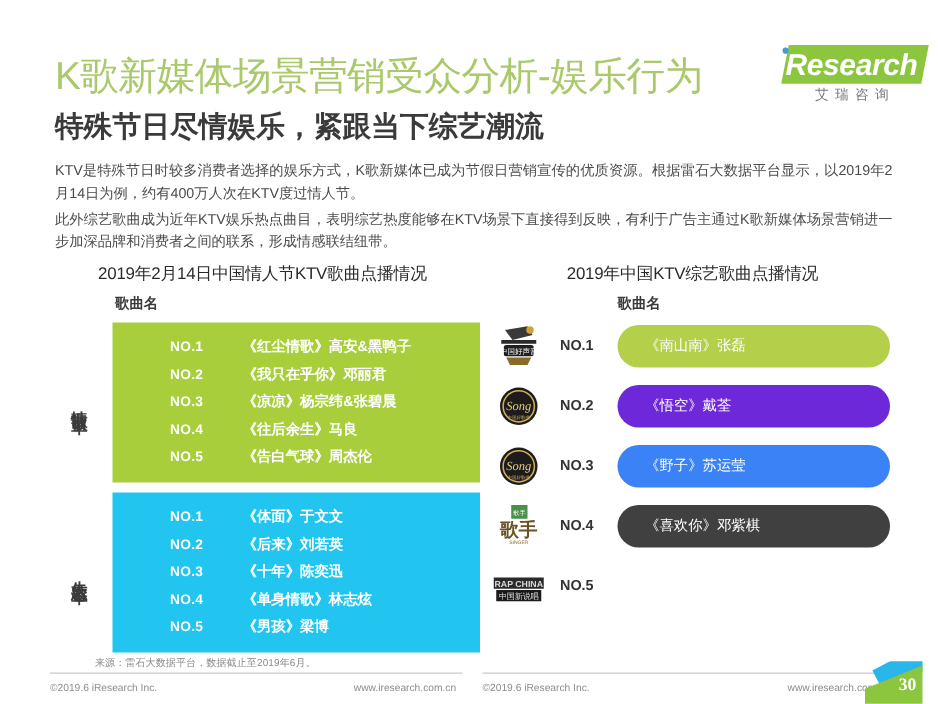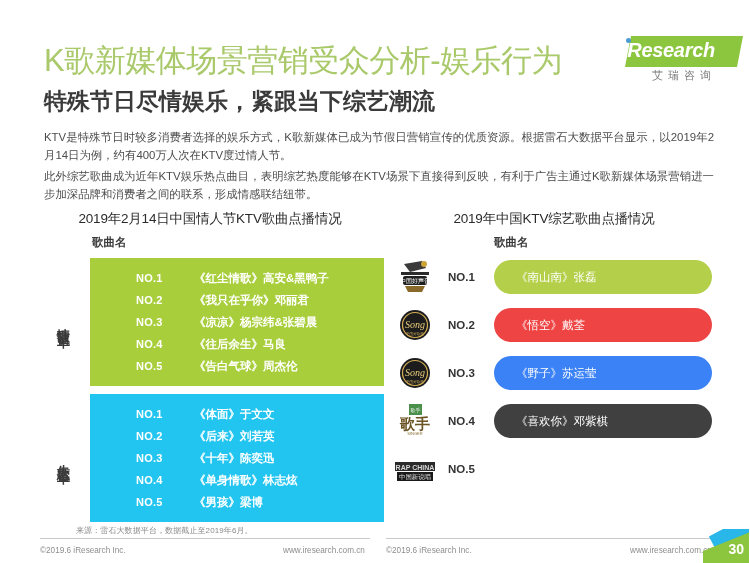--- a/index.html
+++ b/index.html
@@ -58,21 +58,21 @@
     width: 112px;
     height: 31px;
     background: #8cc63e;
     transform: skewX(-11deg);
   }
   #logo-text {
     position: absolute;
     left: 8px;
     top: 3px;
     width: 120px;
-    font-size: 20px;
+    font-size: 24px;
     font-weight: 700;
     color: #ffffff;
     letter-spacing: -0.3px;
     font-style: italic;
   }
   #logo-dot {
     position: absolute;
     left: 12px;
     top: 2px;
     width: 5px;
@@ -265,25 +265,26 @@
     color: #8d8d8d;
   }
   #copy-left  { left: 40px; }
   #url-left   { left: 283px; }
   #copy-right { left: 386px; }
   #url-right  { left: 630px; }
 
   
   #page-corner {
     position: absolute;
-    right: 1px;
+    right: 12px;
     bottom: 0;
     width: 46px;
     height: 34px;
     overflow: hidden;
+    font-family: Liberation Serif, serif;
   }
   #corner-blue {
     position: absolute;
     right: -6px;
     top: -4px;
     width: 44px;
     height: 20px;
     background: #29b6e8;
     transform: rotate(-28deg);
   }
@@ -412,21 +413,21 @@
     <div class="pill-row">
       <div class="show-logo">
         <svg width="46" height="36" viewBox="0 0 46 36" aria-hidden="true">
           <circle cx="23" cy="18" r="15" fill="#1c1c1c"></circle>
           <circle cx="23" cy="18" r="12.5" fill="none" stroke="#d6b058" stroke-width="1.2"></circle>
           <text x="23" y="21" font-size="10" fill="#e8cc7a" text-anchor="middle" font-style="italic" font-family="Liberation Serif, serif">Song</text>
           <text x="23" y="28" font-size="3.6" fill="#c9a85a" text-anchor="middle" font-family="Liberation Sans, sans-serif">中国好歌曲</text>
         </svg>
       </div>
       <div class="pill-rank">NO.2</div>
-      <div class="pill" id="pill-1" style="background: #ef4444;">《悟空》戴荃</div>
+      <div class="pill" id="pill-1" style="background: #6d28d9;">《悟空》戴荃</div>
     </div>
 
     <div class="pill-row">
       <div class="show-logo">
         <svg width="46" height="36" viewBox="0 0 46 36" aria-hidden="true">
           <circle cx="23" cy="18" r="15" fill="#1c1c1c"></circle>
           <circle cx="23" cy="18" r="12.5" fill="none" stroke="#d6b058" stroke-width="1.2"></circle>
           <text x="23" y="21" font-size="10" fill="#e8cc7a" text-anchor="middle" font-style="italic" font-family="Liberation Serif, serif">Song</text>
           <text x="23" y="28" font-size="3.6" fill="#c9a85a" text-anchor="middle" font-family="Liberation Sans, sans-serif">中国好歌曲</text>
         </svg>

